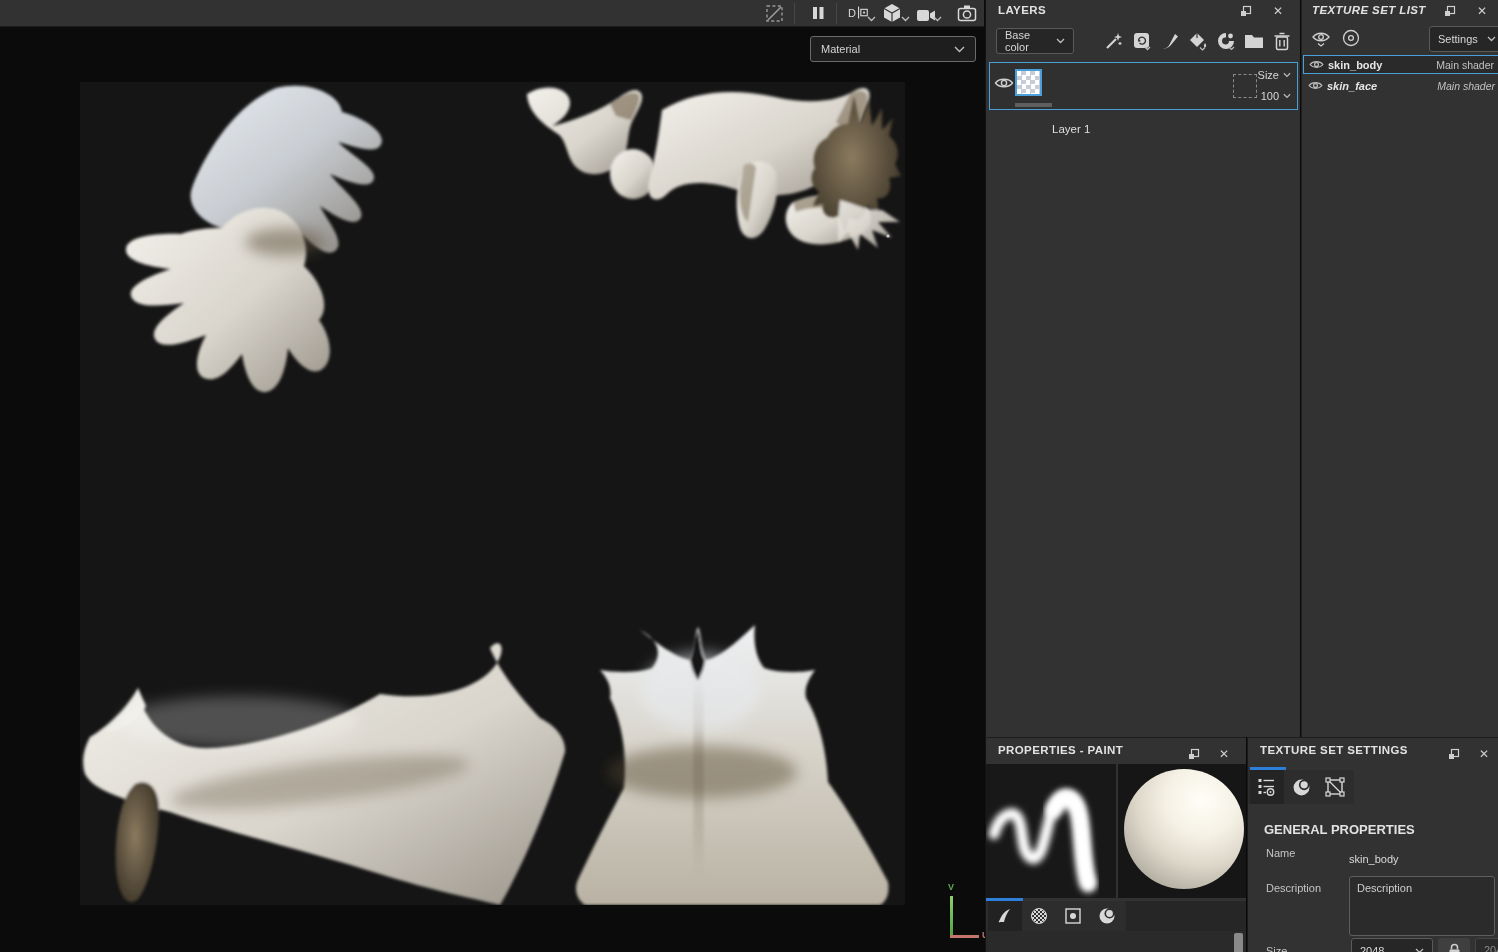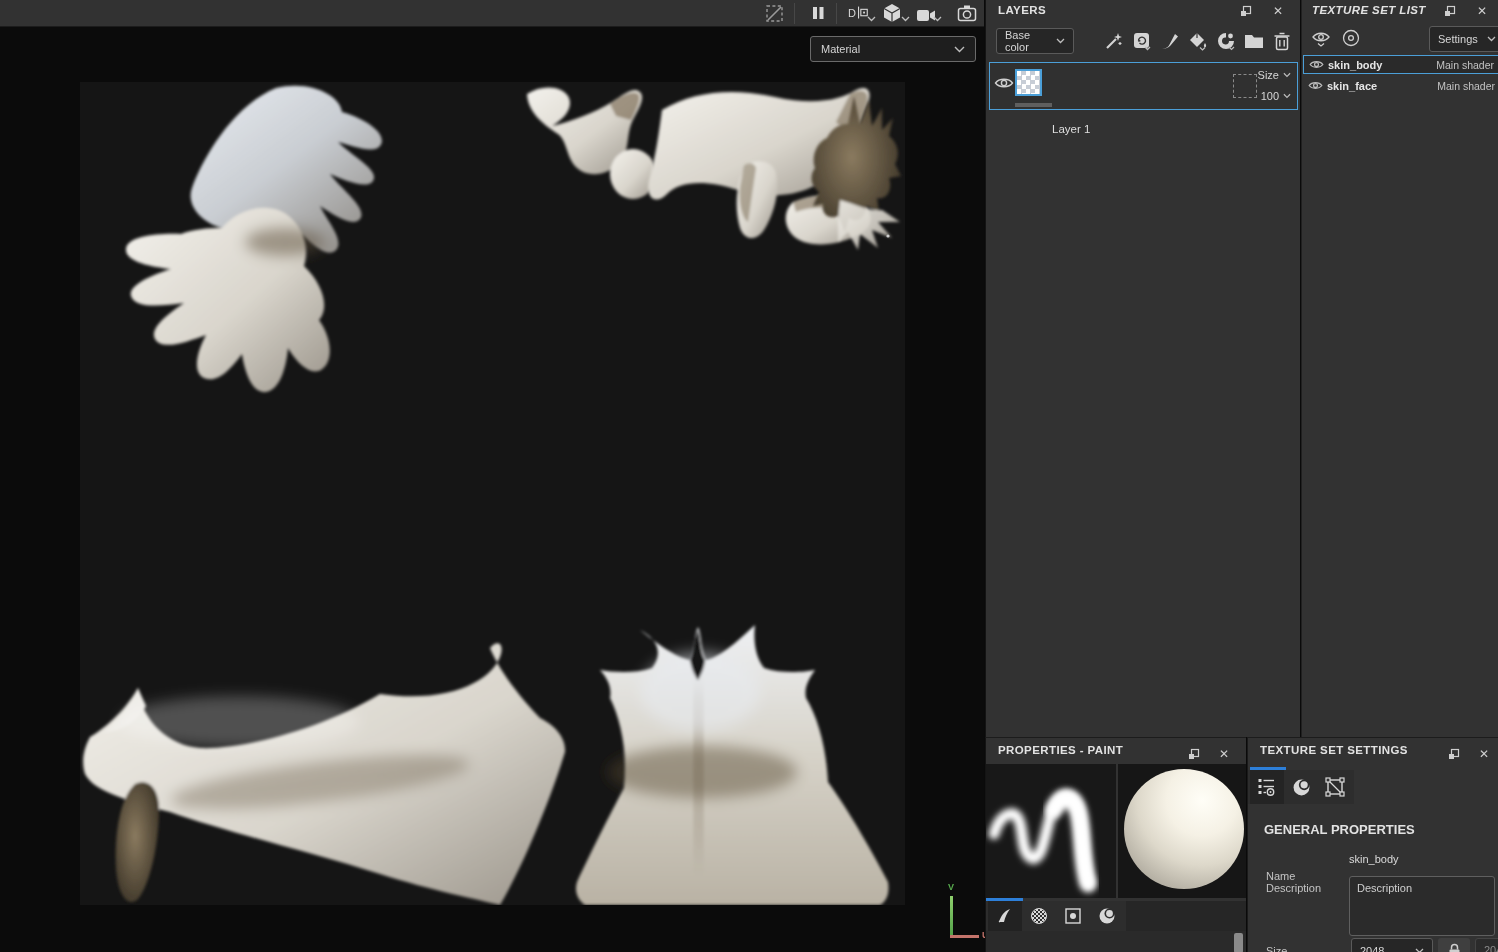--- a/index.html
+++ b/index.html
@@ -366,21 +366,21 @@
     <div class="tsl-row sel" style="top:55px;">
       <span style="margin-left:5px;display:flex;">
         <svg width="15" height="11" viewBox="0 0 20 14">
             <path d="M1.5,7 C5,2 15,2 18.5,7 C15,12 5,12 1.5,7 Z" fill="none" stroke="#bdbdbd" stroke-width="1.6"></path>
             <circle cx="10" cy="7" r="2.6" fill="none" stroke="#bdbdbd" stroke-width="1.6"></circle>
           </svg>
       </span>
       <span class="nm">skin_body</span>
       <span class="sh">Main shader</span>
     </div>
-    <div class="tsl-row" style="top:76px;">
+    <div class="tsl-row" style="top:76px;font-style:italic;">
       <span style="margin-left:5px;display:flex;">
         <svg width="15" height="11" viewBox="0 0 20 14">
             <path d="M1.5,7 C5,2 15,2 18.5,7 C15,12 5,12 1.5,7 Z" fill="none" stroke="#bdbdbd" stroke-width="1.6"></path>
             <circle cx="10" cy="7" r="2.6" fill="none" stroke="#bdbdbd" stroke-width="1.6"></circle>
           </svg>
       </span>
       <span class="nm">skin_face</span>
       <span class="sh">Main shader</span>
     </div>
   </div>
@@ -488,21 +488,21 @@
             <rect x="1" y="1" width="4" height="4" fill="#323232" stroke="#d8d8d8" stroke-width="1.2"></rect>
             <rect x="15" y="1" width="4" height="4" fill="#323232" stroke="#d8d8d8" stroke-width="1.2"></rect>
             <rect x="1" y="15" width="4" height="4" fill="#323232" stroke="#d8d8d8" stroke-width="1.2"></rect>
             <rect x="15" y="15" width="4" height="4" fill="#323232" stroke="#d8d8d8" stroke-width="1.2"></rect>
           </svg>
       </div>
     </div>
 
     <div class="sec-title">GENERAL PROPERTIES</div>
 
-    <span class="fld-label" style="top:132px;">Name</span>
+    <span class="fld-label" style="top:109px;">Name</span>
     <span class="fld-value" style="top:115px;">skin_body</span>
 
     <span class="fld-label" style="top:144px;">Description</span>
     <textarea class="desc-box" placeholder="Description" style=""></textarea>
 
     <span class="fld-label" style="top:207px;">Size</span>
     <div class="ddown size-dd">
       <span>2048</span>
       <span class="chev"><svg width="9" height="6" viewBox="0 0 9 6">
             <polyline points="1,1 4.5,4.5 8,1" fill="none" stroke="#bdbdbd" stroke-width="1.3"></polyline>

